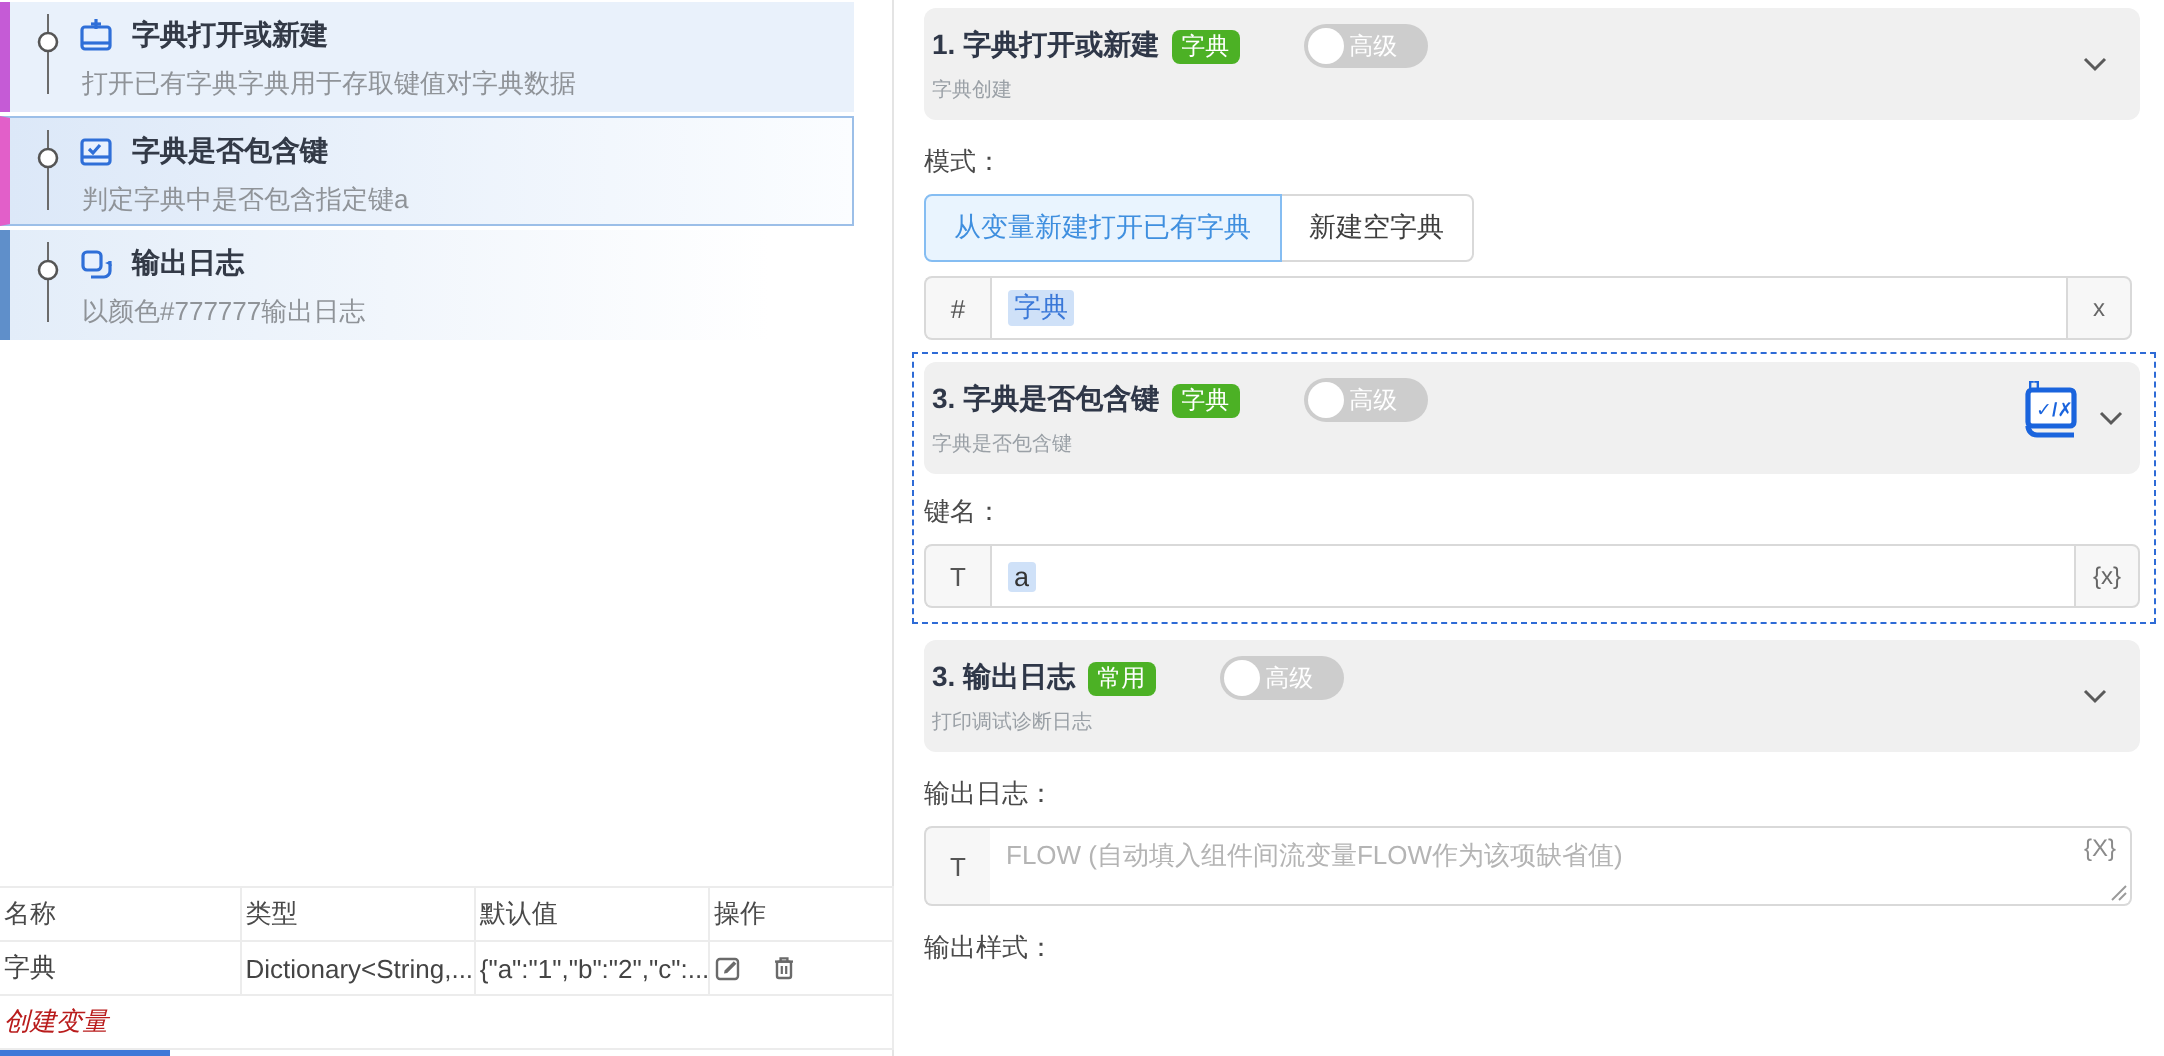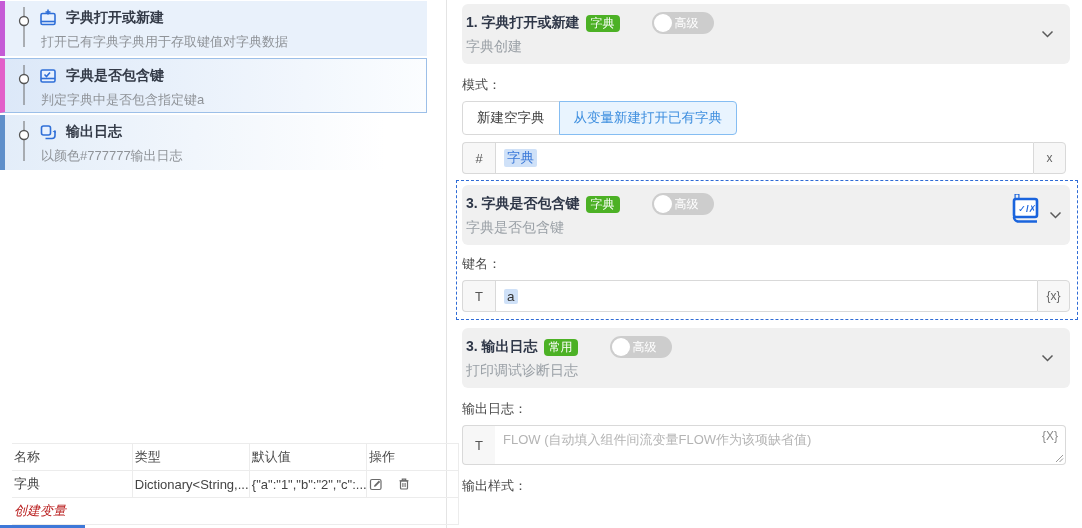--- a/index.html
+++ b/index.html
@@ -15,21 +15,21 @@
   .step--0 { border-left-color:#c55bd6; background:#e9f1fb; }
   .step--1 { border-left-color:#e25fc9; background:linear-gradient(90deg,#dce8f8,#fbfdff);
              border-top:1px solid #9cbfe8; border-right:1px solid #9cbfe8; border-bottom:1px solid #9cbfe8; }
   .step--2 { border-left-color:#5f8fca; background:linear-gradient(90deg,#e3edf9 0%,#ffffff 90%); }
   .node { position:absolute; left:13px; top:4px; }
   .step-title-row { display:flex; align-items:center; gap:8px; }
   .step-title { font-weight:700; font-size:14px; color:#333a47; }
   .step-sub { margin-top:5px; margin-left:3px; font-size:13px; color:#8f9398; }
 
   
-  .vars { position:absolute; left:12px; top:443px; width:447px; border-collapse:collapse; table-layout:fixed; }
+  .vars { position:absolute; left:0; top:443px; width:447px; border-collapse:collapse; table-layout:fixed; }
   .vars th, .vars td { border:1px solid #ececec; border-left:none; height:27px; text-align:left;
                        padding:0 4px 0 2px; font-weight:400; overflow:hidden; white-space:nowrap; }
   .vars th { color:#4a4a4a; }
   .vars td { color:#444; }
   .vars .c0 { width:115px; } .vars .c1 { width:112px; } .vars .c2 { width:112px; } .vars .c3 { width:88px; }
   .vars .row-actions { display:flex; gap:14px; align-items:center; }
   .vars tfoot td { font-style:italic; color:#b91c1c;margin-top:48px; }
   .icon-btn { display:inline-flex; cursor:pointer; }
   .bottom-bar { position:absolute; left:0; bottom:0; width:85px; height:3px; background:#3e78d8; }
 
@@ -37,21 +37,21 @@
   .right-pane { position:absolute; left:462px; top:0; width:608px; }
   .phead { position:relative; background:#f0f0f0; border-radius:6px; padding:8px 4px; margin-top:4px; }
   .phead-row { display:flex; align-items:center; }
   .phead-title { font-weight:700; font-size:14px; color:#2f3748; }
   .badge { background:#4cb125; color:#fff; font-size:12px; line-height:17px;
            border-radius:4px; padding:0 5px; margin-left:6px; }
   .toggle { margin-left:32px; width:62px; height:22px; background:#cdcdcd; border-radius:11px;
             display:flex; align-items:center; cursor:pointer; flex:none; }
   .knob { width:18px; height:18px; border-radius:50%; background:#fff; margin-left:2px; flex:none; }
   .toggle-label { color:#fff; font-size:12px; margin-left:3px; }
-  .phead-sub { margin-top:4px; font-size:14px; color:#9aa0a6; }
+  .phead-sub { margin-top:4px; font-size:10px; color:#9aa0a6; }
   .chev { position:absolute; right:16px; top:50%; transform:translateY(-50%); cursor:pointer; }
   .phead--selected .chev { right:8px; }
   .phead-bigicon { position:absolute; right:26px; top:6px; }
 
   .field-label { margin-top:12px; font-size:13px; color:#4a4a4a; }
 
   .seg { display:inline-flex; margin-top:7px; }
   .seg-btn { padding:7px 14px; font-size:13.5px; background:#fff; border:1px solid #d9d9d9;
              margin-left:-1px; color:#3e3e3e; cursor:pointer; white-space:nowrap; }
   .seg-btn:first-child { border-radius:4px 0 0 4px; margin-left:0; }
@@ -194,22 +194,22 @@
       </span>
     </div>
     <div class="phead-sub">字典创建</div>
     <svg class="chev" width="13" height="8" viewBox="0 0 13 8">
       <polyline points="1.5,1.5 6.5,6.5 11.5,1.5" fill="none" stroke="#5a5a5a" stroke-width="1.5"></polyline>
     </svg>
   </div>
 
   <div class="field-label">模式：</div>
   <div class="seg">
+    <span class="seg-btn sel">从变量新建打开已有字典</span>
     <span class="seg-btn">新建空字典</span>
-    <span class="seg-btn sel">从变量新建打开已有字典</span>
   </div>
 
   <div class="igroup">
     <span class="addon l">#</span>
     <span class="input-area">
       <span class="token var">字典</span>
     </span>
     <span class="addon r">x</span>
   </div>
 

